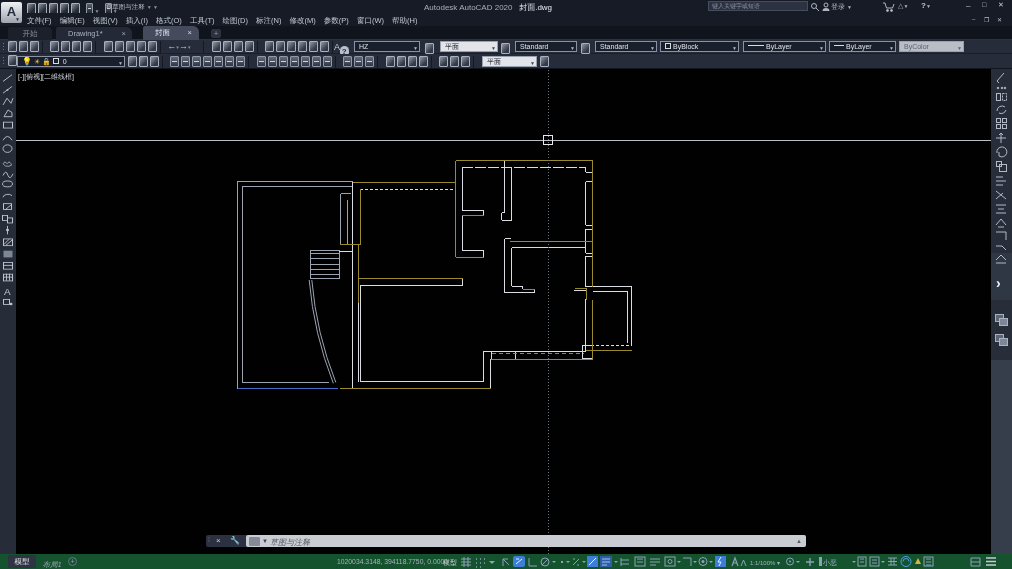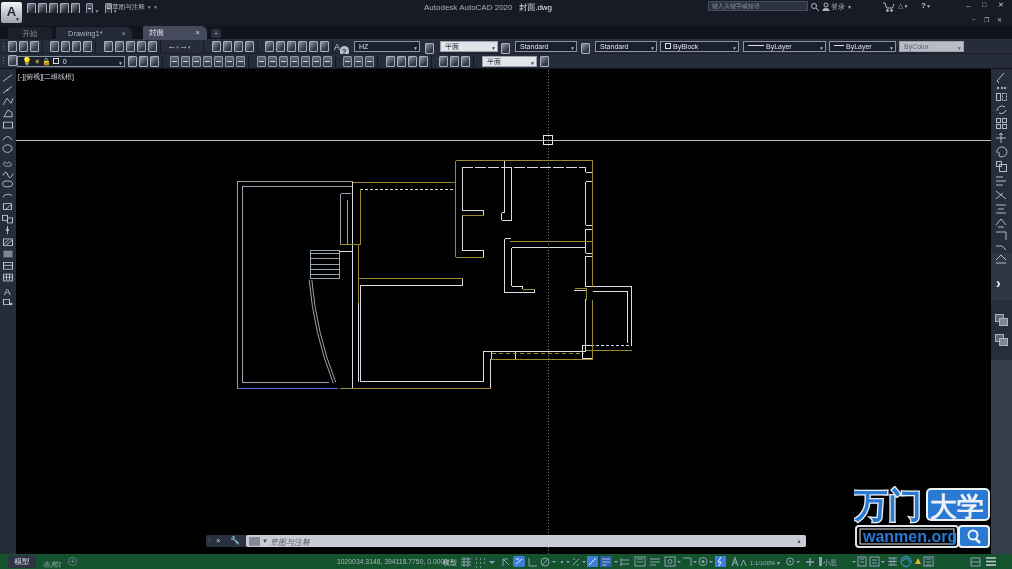--- a/index.html
+++ b/index.html
@@ -61,29 +61,30 @@
         <circle cx="9.5" cy="8.5" r="1" fill="#aeb5c2"></circle>
   </svg>
   <span class="abs" style="left:898px;top:2px;color:#aeb5c2;font-size:7px;">△<span style="font-size:5px;">▼</span></span>
   <span class="abs" style="left:921px;top:1px;color:#c3c9d3;font-size:8px;font-weight:bold;">?<span style="font-size:5px;font-weight:normal;color:#aeb5c2;">▼</span></span>
   <span class="abs" style="left:966px;top:1px;color:#c6ccd6;font-size:8px;">–</span>
   <span class="abs" style="left:982px;top:1px;color:#c6ccd6;font-size:7px;">□</span>
   <span class="abs" style="left:998px;top:1px;color:#c6ccd6;font-size:7px;">✕</span>
 </div>
 
 <div id="menubar" class="abs">
+  <span class="abs mtxt" style="left:27px;top:3px;word-spacing:6px;white-space:nowrap;font-size:7.5px;">文件(F) 编辑(E) 视图(V) 插入(I) 格式(O) 工具(T) 绘图(D) 标注(N) 修改(M) 参数(P) 窗口(W) 帮助(H)</span>
   <span class="abs" style="left:972px;top:3px;color:#b9bfc9;font-size:6px;">–</span>
   <span class="abs" style="left:984px;top:3px;color:#b9bfc9;font-size:6px;">❐</span>
   <span class="abs" style="left:997px;top:3px;color:#b9bfc9;font-size:6px;">✕</span>
 </div>
 
 <div id="tabbar" class="abs">
   <div class="abs" style="left:8px;top:1px;width:44px;height:13px;background:#1b202b;color:#8a919c;font-size:7.5px;text-align:center;line-height:13px;border-radius:2px 4px 0 0;">开始</div>
   <div class="abs" style="left:56px;top:1px;width:76px;height:13px;background:#232936;color:#aab0bb;font-size:7.5px;line-height:13px;border-radius:2px 6px 0 0;padding-left:12px;">Drawing1* <span style="position:absolute;right:6px;color:#9aa1ad;">×</span></div>
-  <div class="abs" style="left:143px;top:0px;width:64px;height:14px;background:#454b5d;color:#eef0f4;font-size:7.5px;line-height:14px;border-radius:2px 6px 0 0;padding-left:6px;">封面 <span style="position:absolute;right:7px;color:#d5d9e0;">×</span></div>
+  <div class="abs" style="left:143px;top:0px;width:56px;height:14px;background:#454b5d;color:#eef0f4;font-size:7.5px;line-height:14px;border-radius:2px 6px 0 0;padding-left:12px;">封面 <span style="position:absolute;right:7px;color:#d5d9e0;">×</span></div>
   <div class="abs" style="left:211px;top:3px;width:10px;height:9px;background:#2b313e;color:#9aa1ad;font-size:7px;line-height:9px;text-align:center;border-radius:2px;">+</div>
 </div>
 
 <div id="tb1" class="abs">
   <span class="abs" style="left:0;top:0;white-space:nowrap;">
     <span class="grip"></span><span class="ic"></span><span class="ic"></span><span class="ic"></span><span class="sep"></span>
     <span class="ic"></span><span class="ic"></span><span class="ic"></span><span class="ic"></span><span class="sep"></span>
     <span class="ic"></span><span class="ic"></span><span class="ic"></span><span class="ic"></span><span class="ic"></span><span class="sep"></span>
     <span style="display:inline-block;width:34px;overflow:hidden;color:#c9ced6;font-size:9px;line-height:13px;vertical-align:top;">←<span style="font-size:5px;color:#8b93a2;">▾</span>→<span style="font-size:5px;color:#8b93a2;">▾</span></span><span class="sep"></span>
     <span class="ic"></span><span class="ic"></span><span class="ic"></span><span class="ic"></span><span class="sep"></span>
@@ -319,33 +320,20 @@
  </g>
   <line x1="237.5" y1="388.5" x2="337.5" y2="388.5" stroke="#3f6cc8" stroke-width="1.6"></line>
 
   <line x1="16" y1="140.5" x2="991" y2="140.5" stroke="#b9bfc7" stroke-width="1"></line>
   <line x1="548.5" y1="70" x2="548.5" y2="554" stroke="#6d7684" stroke-width="1" stroke-dasharray="1,2"></line>
   <rect x="543.5" y="135.5" width="9" height="9" stroke="#e8e8e8" stroke-width="1"></rect>
 </svg>
 
 <div class="abs" style="left:18px;top:72px;color:#d3d8df;font-size:7px;">[-][俯视][二维线框]</div>
 
-<div class="abs" style="left:854px;top:486px;width:138px;height:64px;">
-  <svg width="138" height="64" xmlns="http://www.w3.org/2000/svg">
-    <text x="0" y="31" font-family="Liberation Sans" font-size="34" font-weight="bold" fill="#2a7ad4" stroke="#edf0f4" stroke-width="2.6" paint-order="stroke">万门</text>
-    <rect x="73" y="3" width="62" height="31" rx="4" fill="#2a7ad4" stroke="#edf0f4" stroke-width="2"></rect>
-    <text x="76" y="30" font-family="Liberation Sans" font-size="27" font-weight="bold" fill="#eef2f6">大学</text>
-    <rect x="2" y="40" width="102" height="21" rx="3" fill="none" stroke="#dde2e8" stroke-width="2"></rect>
-    <rect x="6" y="43" width="94" height="15" fill="none" stroke="#dde2e8" stroke-width="1"></rect>
-    <text x="9" y="56" font-family="Liberation Sans" font-size="16" font-weight="bold" fill="#2a7ad4">wanmen.org</text>
-    <rect x="105" y="40" width="30" height="21" rx="3" fill="#2a7ad4" stroke="#edf0f4" stroke-width="2"></rect>
-    <circle cx="119" cy="49" r="4.5" stroke="#eef2f6" stroke-width="2" fill="none"></circle>
-    <line x1="122" y1="53" x2="126" y2="57" stroke="#eef2f6" stroke-width="2.5"></line>
-  </svg>
-</div>
 
 <div class="abs" style="left:206px;top:535px;width:600px;height:12px;background:#2b3140;border-radius:2px;">
   <span class="abs" style="left:2px;top:1px;color:#6a7487;font-size:7px;">⁞</span>
   <span class="abs" style="left:10px;top:1px;color:#cfd4dc;font-size:8px;">×</span>
   <span class="abs" style="left:24px;top:1px;color:#cfd4dc;font-size:8px;">🔧</span>
   <div class="abs" style="left:40px;top:0px;width:560px;height:12px;background:#c9ccd2;border-radius:2px;">
     <span class="abs" style="left:3px;top:2px;width:11px;height:9px;background:#848b97;border-radius:1px;"></span>
     <span class="abs" style="left:16px;top:3px;color:#3e4450;font-size:6px;">▼</span>
     <span class="abs" style="left:24px;top:2px;color:#555b66;font-size:8px;font-style:italic;">草图与注释</span>
     <span class="abs" style="right:4px;top:3px;color:#555b66;font-size:6px;">▲</span>

